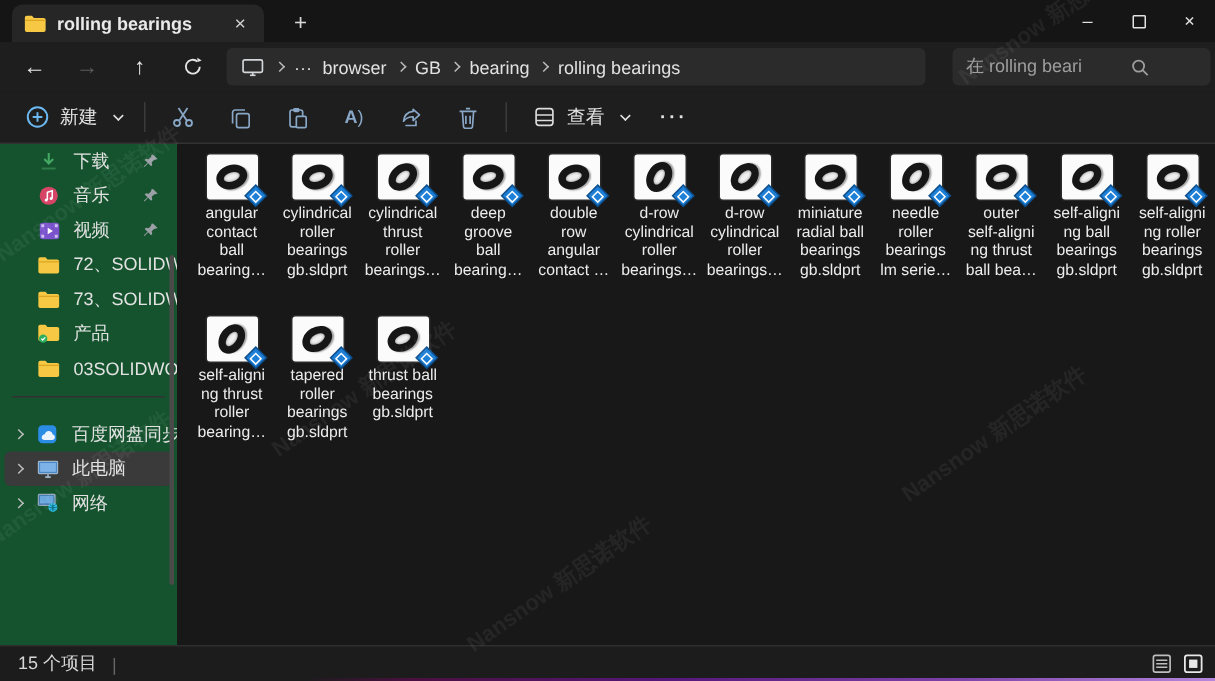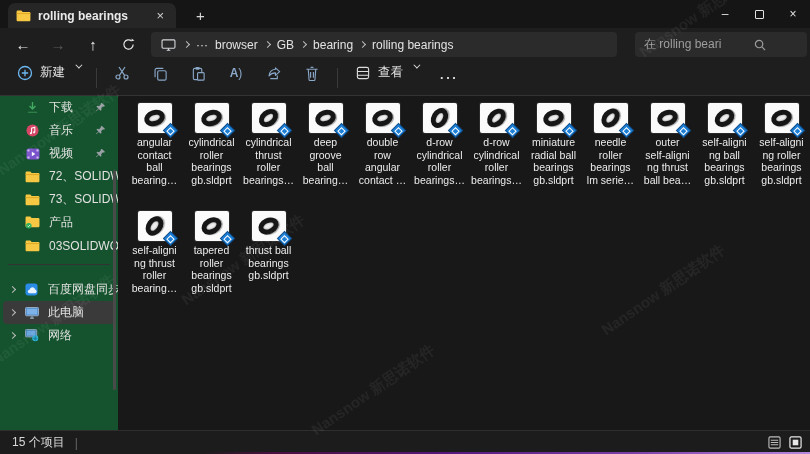--- a/index.html
+++ b/index.html
@@ -30,21 +30,21 @@
     transform:rotate(45deg); display:inline-block; flex:none; }
   .chevD { width:5px; height:5px; border-right:1.3px solid currentColor; border-bottom:1.3px solid currentColor;
     transform:rotate(45deg) translateY(-2px); display:inline-block; flex:none; margin-left:4px; }
   .searchbox { margin-left:18px; width:172px; height:25px; background:#2b2b2b; border-radius:4px;
     display:flex; align-items:center; padding:0 9px; color:#9e9e9e; font-size:12px; }
   .searchbox span { flex:1; white-space:nowrap; overflow:hidden; }
 
   
   .toolbar { position:absolute; left:0; top:61px; width:810px; height:35px; background:#1e1e1e;
     border-bottom:1px solid #333; display:flex; align-items:center; color:#e3e3e3; font-size:12.5px; }
-  .tbtn { display:flex; gap:6px; padding:0 10px; height:28px; border-radius:4px; }
+  .tbtn { display:flex; align-items:center; gap:6px; padding:0 10px; height:28px; border-radius:4px; }
   .tsep { width:1px; height:20px; background:#3a3a3a; margin:0 6px; }
   .ticon { display:flex; align-items:center; justify-content:center; width:18px; height:18px; }
   .tspacer { flex:1; }
   .more-dots { letter-spacing:2px; font-weight:bold; padding:0 12px; }
 
   
   .sidebar { position:absolute; left:0; top:96px; width:118px; bottom:24px; background:#14532d; overflow:hidden; }
   .srow { height:23px; display:flex; align-items:center; padding-left:25px; color:#e2e2e2; font-size:12px;
     position:relative; white-space:nowrap; }
   .srow .sicon { width:15px; height:14px; margin-right:9px; flex:none; display:flex; align-items:center; justify-content:center; }

